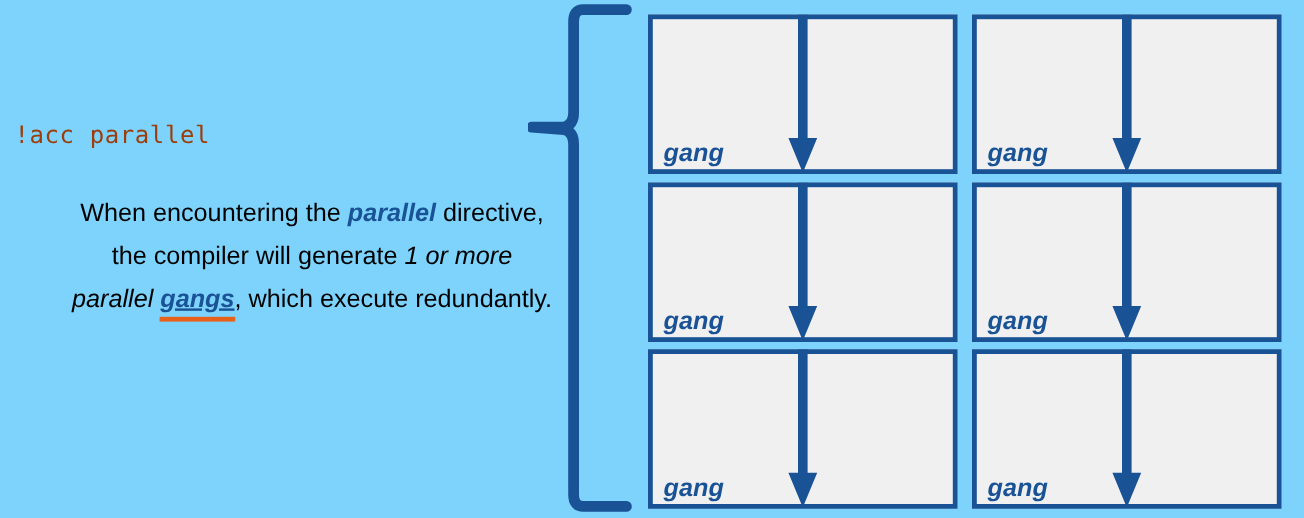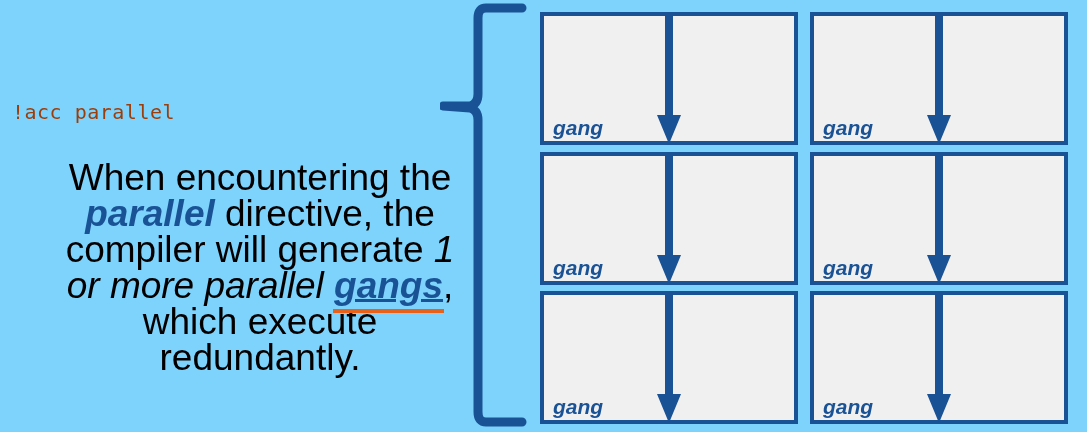--- a/index.html
+++ b/index.html
@@ -31,21 +31,21 @@
     color: #9C3D0A;
     white-space: pre;
   }
 
   .description {
     position: absolute;
     left: 60px;
     top: 160px;
     width: 400px;
     text-align: center;
-    font-size: 37px;
+    font-size: 21px;
     line-height: 36px;
     color: #000000;
   }
 
   .t-plain   { font-style: normal; font-weight: normal; color: #000000; }
   .t-em      { font-style: italic; font-weight: normal; color: #000000; }
   .t-kw      { font-style: italic; font-weight: bold;   color: #1A5296; }
   .t-kw-ul   {
     font-style: italic;
     font-weight: bold;

